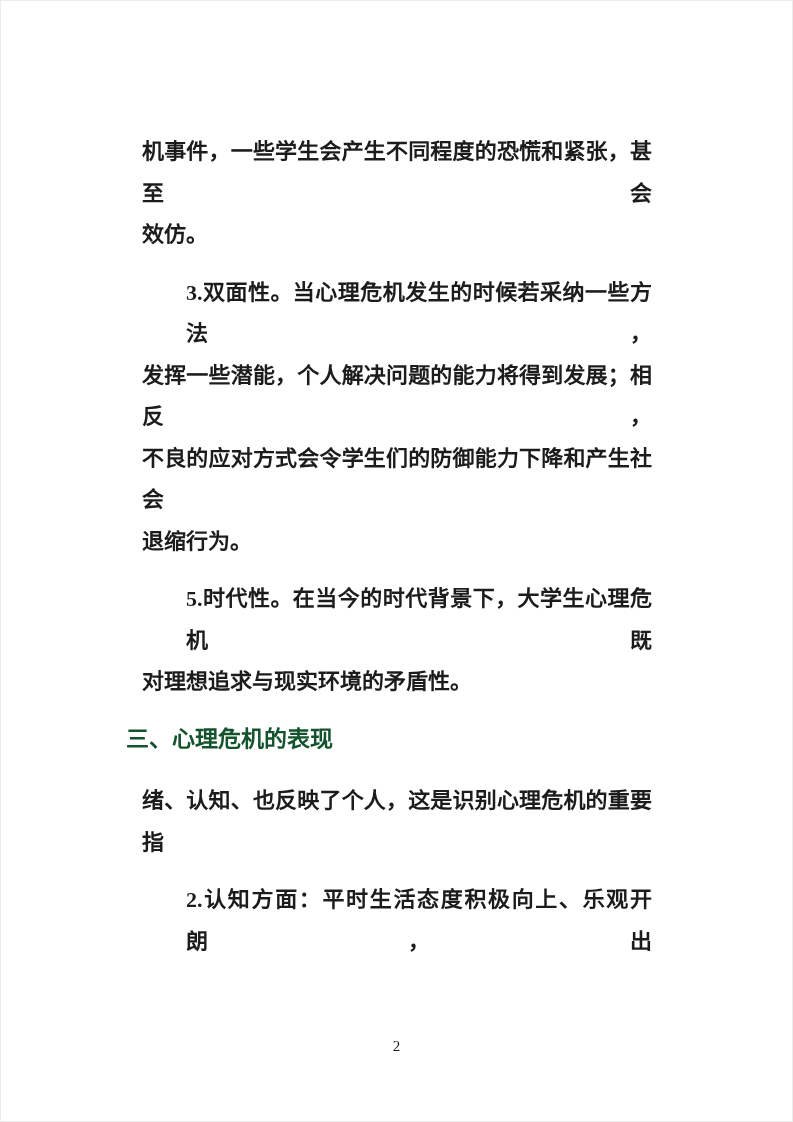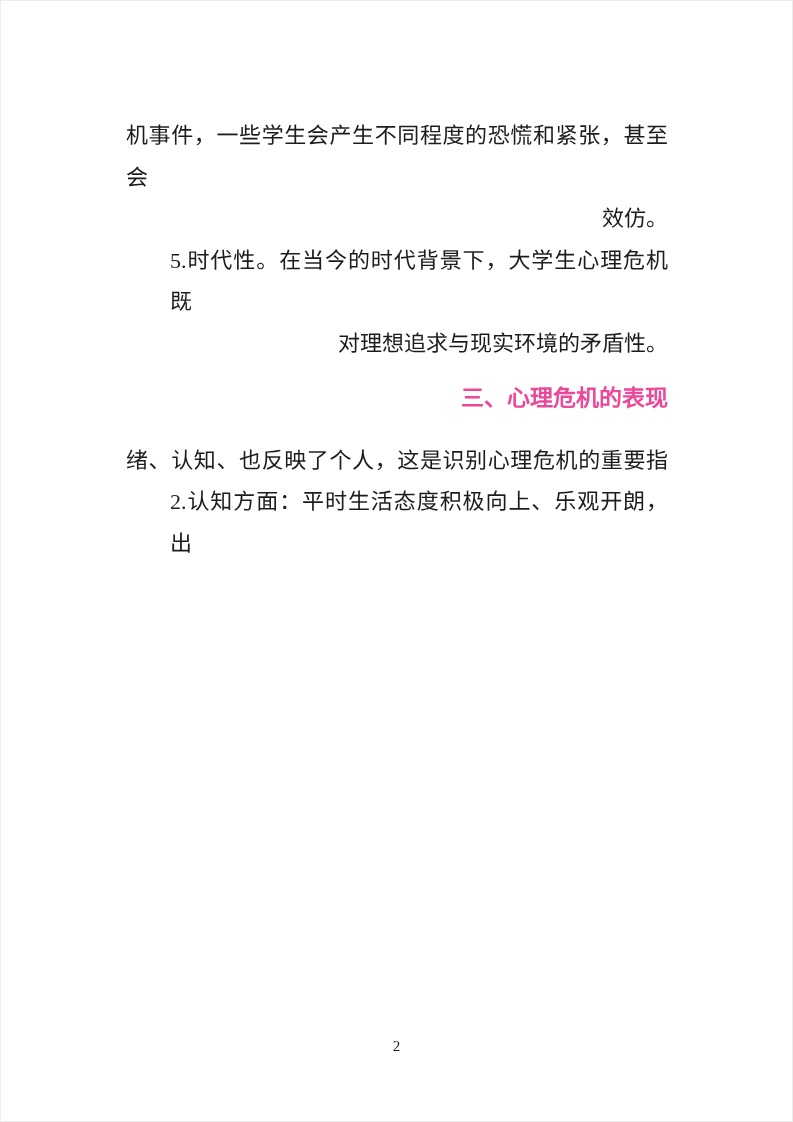--- a/index.html
+++ b/index.html
@@ -19,41 +19,41 @@
     position: absolute;
     left: 126px;
     top: 115px;
     width: 542px;
     font-family: "Liberation Serif", "DejaVu Serif", serif;
     font-size: 22px;
     line-height: 41.5px;
     color: #1c1c1c;
     letter-spacing: 0;
   }
-  .para { margin: 0; }
+  .para { margin: 16px; font-weight: bold; }
   .line {
     white-space: nowrap;
-    text-align: right;
+    text-align: left;
   }
   
   .line.fill {
     white-space: normal;
     text-align: justify;
     text-align-last: justify;
     text-justify: inter-character;
   }
   .line.indent { padding-left: 44px; }
   .heading {
     margin-top: 14px;
     margin-bottom: 20px;
     font-family: "Liberation Sans", "DejaVu Sans", sans-serif;
     font-weight: bold;
     font-size: 23px;
     line-height: 41.5px;
-    color: #ec4899;
+    color: #14532d;
   }
   .footer {
     position: absolute;
     left: 0;
     top: 1036px;
     width: 100%;
     text-align: center;
     font-family: "Liberation Serif", "DejaVu Serif", serif;
     font-size: 15px;
     line-height: 20px;
@@ -63,20 +63,26 @@
 </head>
 <body>
 
 <div class="page">
   <div class="doc-body">
       <div class="para">
         <div class="line fill">机事件，一些学生会产生不同程度的恐慌和紧张，甚至会</div>
         <div class="line">效仿。</div>
       </div>
       <div class="para">
+        <div class="line fill indent">3.双面性。当心理危机发生的时候若采纳一些方法，</div>
+        <div class="line fill">发挥一些潜能，个人解决问题的能力将得到发展；相反，</div>
+        <div class="line fill">不良的应对方式会令学生们的防御能力下降和产生社会</div>
+        <div class="line">退缩行为。</div>
+      </div>
+      <div class="para">
         <div class="line fill indent">5.时代性。在当今的时代背景下，大学生心理危机既</div>
         <div class="line">对理想追求与现实环境的矛盾性。</div>
       </div>
       <div class="heading">
         <div class="line">三、心理危机的表现</div>
       </div>
       <div class="para">
         <div class="line fill">绪、认知、也反映了个人，这是识别心理危机的重要指</div>
       </div>
       <div class="para">

